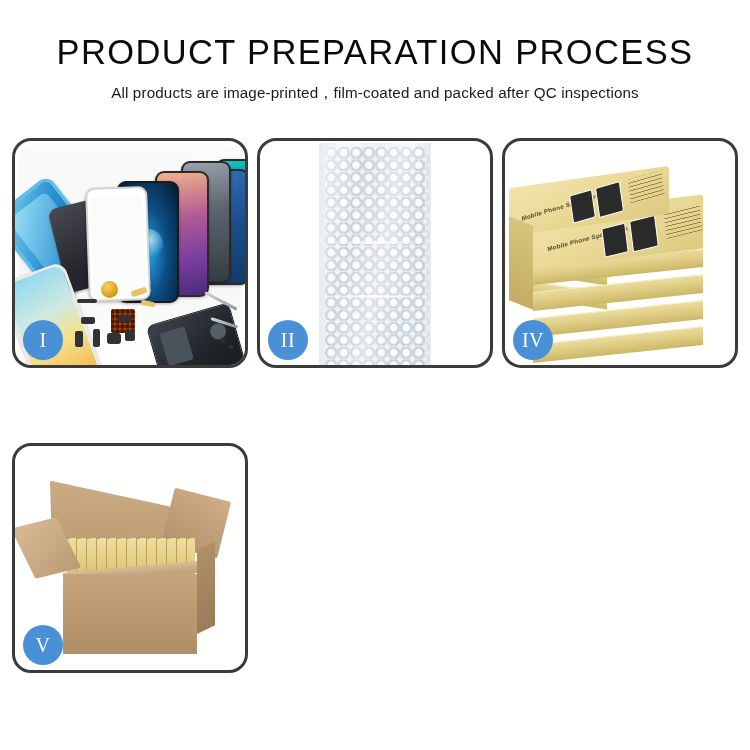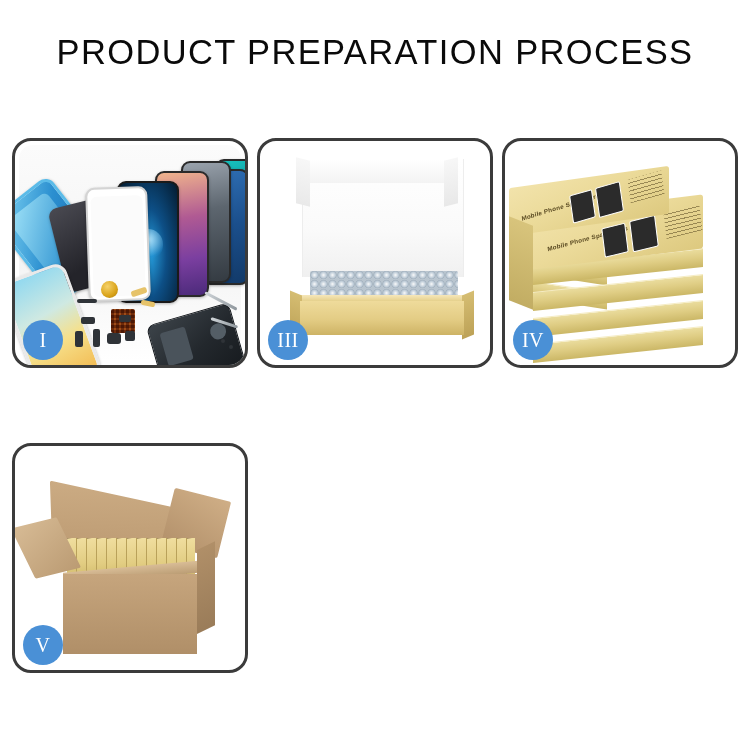--- a/index.html
+++ b/index.html
@@ -511,20 +511,21 @@
     background: rgba(120,96,68,.55);
   }
 
   .sr-only{position:absolute;width:1px;height:1px;overflow:hidden;clip:rect(0 0 0 0);}
 </style>
 </head>
 <body>
 
 <div class="header">
   <h1 class="page-title">PRODUCT PREPARATION PROCESS</h1>
+  <p class="page-subtitle">All products are image-printed，film-coated and packed after QC inspections</p>
 </div>
 
 <div class="grid">
 
   <div class="panel">
     <div class="panel-stage">
       <div class="p1-bg"></div>
 
       <div class="phone p1-blue"></div>
       <div class="phone p1-teal"></div>
@@ -551,37 +552,35 @@
       <div class="part-tool" style="left:190px;top:150px;width:36px;height:3px;transform:rotate(28deg);"></div>
       <div class="part-tool" style="left:196px;top:176px;width:28px;height:3px;transform:rotate(18deg);"></div>
       <div class="part" style="left:206px;top:198px;width:4px;height:4px;border-radius:50%;"></div>
       <div class="part" style="left:214px;top:204px;width:4px;height:4px;border-radius:50%;"></div>
 
       <div class="badge">I</div>
       <span class="sr-only">Mobile phone screens, displays and spare parts laid out</span>
     </div>
   </div>
 
-
   <div class="panel">
     <div class="panel-stage">
-      <div class="p3-bg"></div>
-      <div class="p3-lid"></div>
-      <div class="p3-lid-top"></div>
-      <div class="p3-lid-flapL"></div>
-      <div class="p3-lid-flapR"></div>
-      <div class="p3-bubble"></div>
-      <div class="p3-box-rim"></div>
-      <div class="p3-box-left"></div>
-      <div class="p3-box-right"></div>
-      <div class="p3-box-front"></div>
-      <div class="badge">III</div>
-      <span class="sr-only">Bubble-wrapped product placed inside kraft inner box</span>
+      <div class="p2-bg"></div>
+      <div class="p2-strip">
+        <div class="p2-bubbles"></div>
+        <div class="p2-bubbles2"></div>
+        <div class="p2-seam" style="top:98px;"></div>
+        <div class="p2-seam" style="top:152px;"></div>
+        <div class="p2-sheen"></div>
+      </div>
+      <div class="badge">II</div>
+      <span class="sr-only">Product wrapped in bubble wrap film</span>
     </div>
   </div>
+
 
   <div class="panel">
     <div class="panel-stage">
       <div class="p4-bg"></div>
 
       <div class="sb-front" style="left:6px;top:72px;width:96px;height:16px;transform:skewY(9deg);"></div>
       <div class="sb-front" style="left:6px;top:96px;width:96px;height:16px;transform:skewY(9deg);"></div>
       <div class="sb-front" style="left:6px;top:120px;width:96px;height:16px;transform:skewY(9deg);"></div>
       <div class="sb-front" style="left:6px;top:144px;width:96px;height:16px;transform:skewY(9deg);"></div>
 

